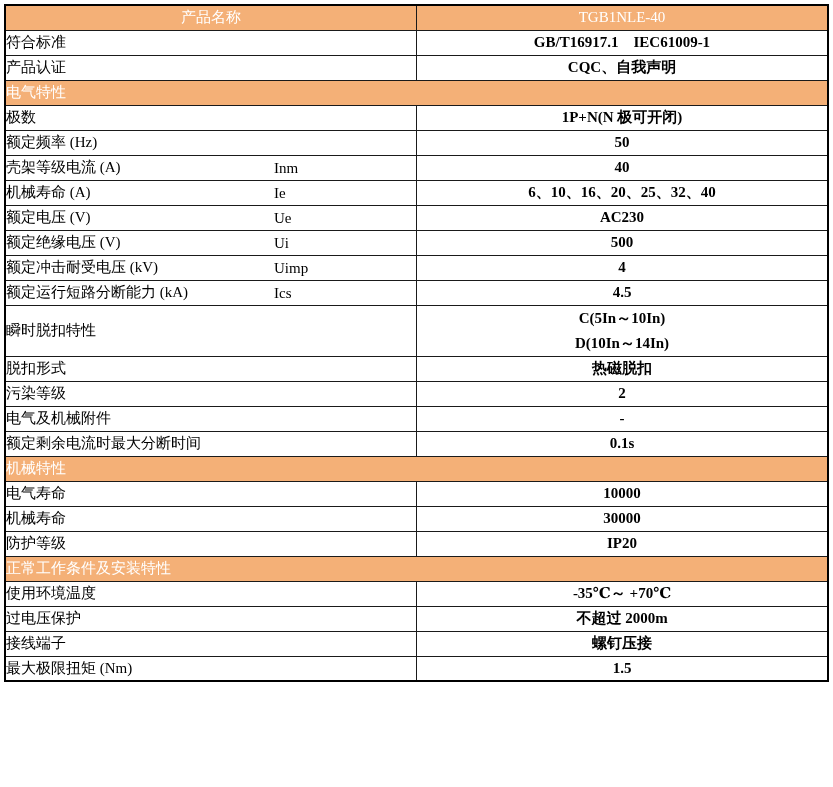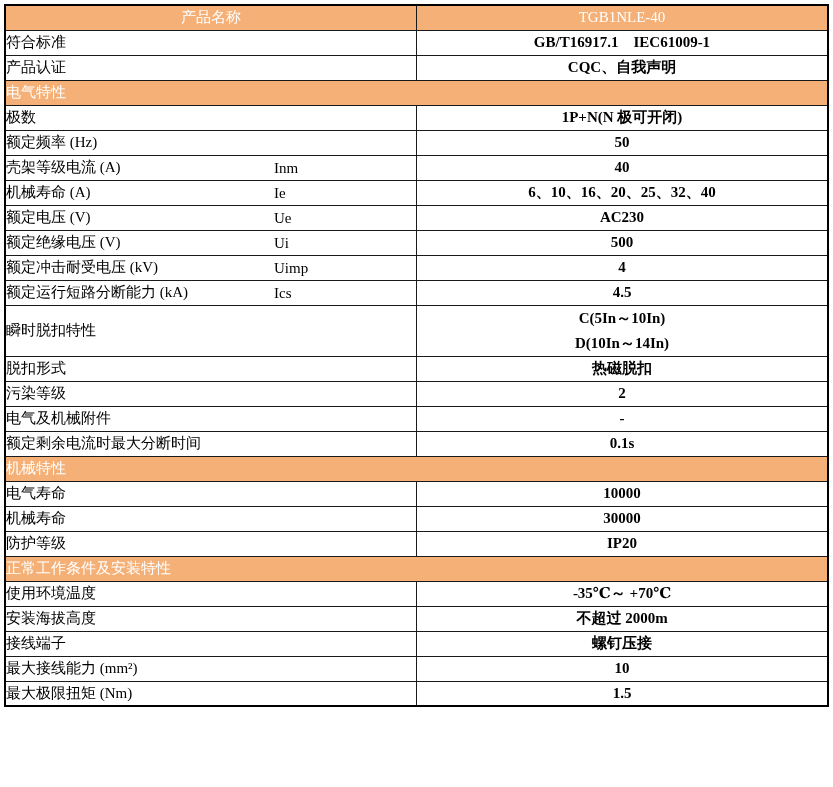--- a/index.html
+++ b/index.html
@@ -163,30 +163,26 @@
           <td class="value-cell"><div>IP20</div></td>
         </tr>
         <tr>
           <td colspan="2" class="section">正常工作条件及安装特性</td>
         </tr>
         <tr>
           <td class="label-cell"><span>使用环境温度</span></td>
           <td class="value-cell"><div>-35℃～ +70℃</div></td>
         </tr>
         <tr>
-          <td class="label-cell"><span>安装海拔高度</span></td>
+          <td class="label-cell"><span>过电压保护</span></td>
           <td class="value-cell"><div>不超过 2000m</div></td>
         </tr>
         <tr>
           <td class="label-cell"><span>接线端子</span></td>
           <td class="value-cell"><div>螺钉压接</div></td>
-        </tr>
-        <tr>
-          <td class="label-cell"><span>最大接线能力 (mm²)</span></td>
-          <td class="value-cell"><div>10</div></td>
         </tr>
         <tr>
           <td class="label-cell"><span>最大极限扭矩 (Nm)</span></td>
           <td class="value-cell"><div>1.5</div></td>
         </tr>
       </tbody>
   </table>
 </div>
 
 </body></html>

